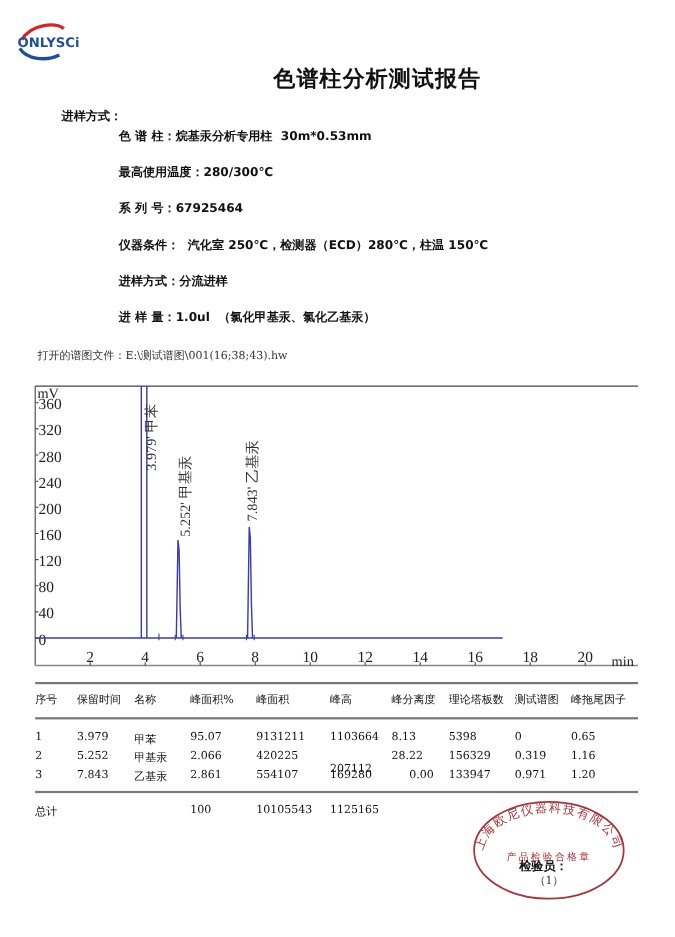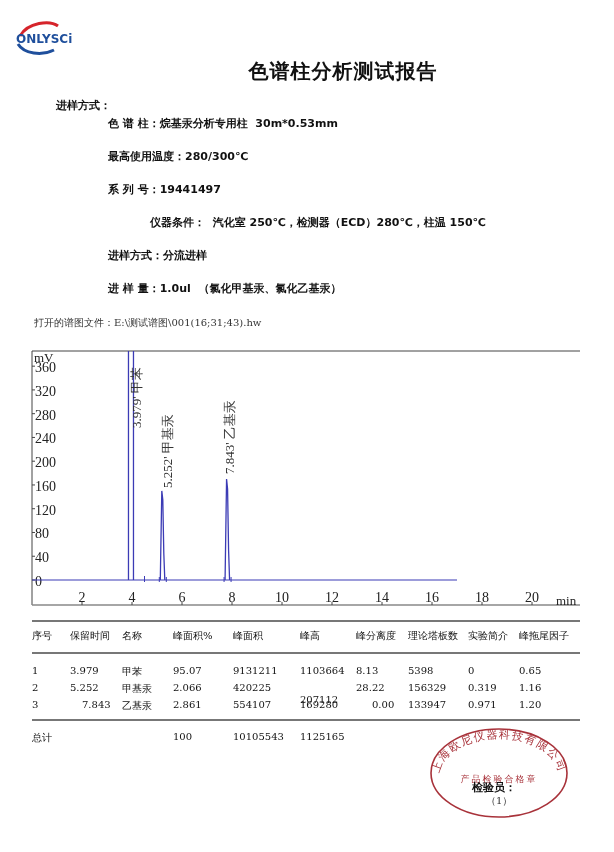--- a/index.html
+++ b/index.html
@@ -29,26 +29,26 @@
     <path d="M4 24 C 10 34, 28 36, 40 30" fill="none" stroke="#1f4f9c" stroke-width="3"></path>
     <text x="2" y="23" font-family="DejaVu Sans, sans-serif" font-weight="bold" font-size="12" fill="#1f4f9c">ONLYSCi</text>
   </svg>
 </div>
 
 <div class="abs title">色谱柱分析测试报告</div>
 
 <div class="abs intro-h">进样方式：</div>
 <div class="abs intro-line" style="top:116px;">色 谱 柱：烷基汞分析专用柱  30m*0.53mm</div>
 <div class="abs intro-line" style="top:149px;">最高使用温度：280/300℃</div>
-<div class="abs intro-line" style="top:182px;">系 列 号：19441497</div>
-<div class="abs intro-line" style="top:215px;margin-left:42px;">仪器条件：  汽化室 250℃，检测器（ECD）280℃，柱温 150℃</div>
+<div class="abs intro-line" style="top:182px;">系 列 号：67925464</div>
+<div class="abs intro-line" style="top:215px;">仪器条件：  汽化室 250℃，检测器（ECD）280℃，柱温 150℃</div>
 <div class="abs intro-line" style="top:248px;">进样方式：分流进样</div>
 <div class="abs intro-line" style="top:281px;">进 样 量：1.0ul  （氯化甲基汞、氯化乙基汞）</div>
 
-<div class="abs file-line">打开的谱图文件：E:\测试谱图\001(16;31;43).hw</div>
+<div class="abs file-line">打开的谱图文件：E:\测试谱图\001(16;38;43).hw</div>
 
 <div class="abs chart">
   <svg id="chart-svg" width="614" height="272" viewBox="0 0 614 272">
       <line x1="32" y1="11" x2="580" y2="11" stroke="#444" stroke-width="1"></line>
       <line x1="32" y1="11" x2="32" y2="265" stroke="#444" stroke-width="1"></line>
       <line x1="32" y1="265" x2="580" y2="265" stroke="#888" stroke-width="1.5"></line>
       <text x="35" y="246" font-size="14" fill="#222">0</text>
       <line x1="32" y1="240" x2="35" y2="240" stroke="#444"></line>
       <text x="35" y="222.24" font-size="14" fill="#222">40</text>
       <line x1="32" y1="216.24" x2="35" y2="216.24" stroke="#444"></line>
@@ -110,21 +110,21 @@
 <div class="abs tbl" style="top:629px;">
   <div class="row">
     <span class="cell" style="left:0px;">序号</span>
     <span class="cell" style="left:38px;">保留时间</span>
     <span class="cell" style="left:90px;">名称</span>
     <span class="cell" style="left:141px;">峰面积%</span>
     <span class="cell" style="left:201px;">峰面积</span>
     <span class="cell" style="left:268px;">峰高</span>
     <span class="cell" style="left:324px;">峰分离度</span>
     <span class="cell" style="left:376px;">理论塔板数</span>
-    <span class="cell" style="left:436px;">实验简介</span>
+    <span class="cell" style="left:436px;">测试谱图</span>
     <span class="cell" style="left:487px;">峰拖尾因子</span>
   </div>
 </div>
 <div class="rule" style="top:652px;"></div>
 
 <div class="abs tbl" style="top:665px;">
   <div class="row" style="top:0px;">
     <span class="cell" style="left:0px;">1</span>
     <span class="cell" style="left:38px;text-align:center;">3.979</span>
     <span class="cell" style="left:90px;">甲苯</span>
@@ -143,21 +143,21 @@
     <span class="cell" style="left:141px;">2.066</span>
     <span class="cell" style="left:201px;">420225</span>
     <span class="cell" style="left:268px;margin-top:12px;">207112</span>
     <span class="cell" style="left:324px;">28.22</span>
     <span class="cell" style="left:376px;">156329</span>
     <span class="cell" style="left:436px;text-align:right;">0.319</span>
     <span class="cell" style="left:487px;">1.16</span>
   </div>
   <div class="row" style="top:34px;">
     <span class="cell" style="left:0px;">3</span>
-    <span class="cell" style="left:38px;margin-left:12px;">7.843</span>
+    <span class="cell" style="left:38px;">7.843</span>
     <span class="cell" style="left:90px;">乙基汞</span>
     <span class="cell" style="left:141px;">2.861</span>
     <span class="cell" style="left:201px;">554107</span>
     <span class="cell" style="left:268px;">169280</span>
     <span class="cell" style="left:340px;">0.00</span>
     <span class="cell" style="left:376px;">133947</span>
     <span class="cell" style="left:436px;">0.971</span>
     <span class="cell" style="left:487px;">1.20</span>
   </div>
 </div>

